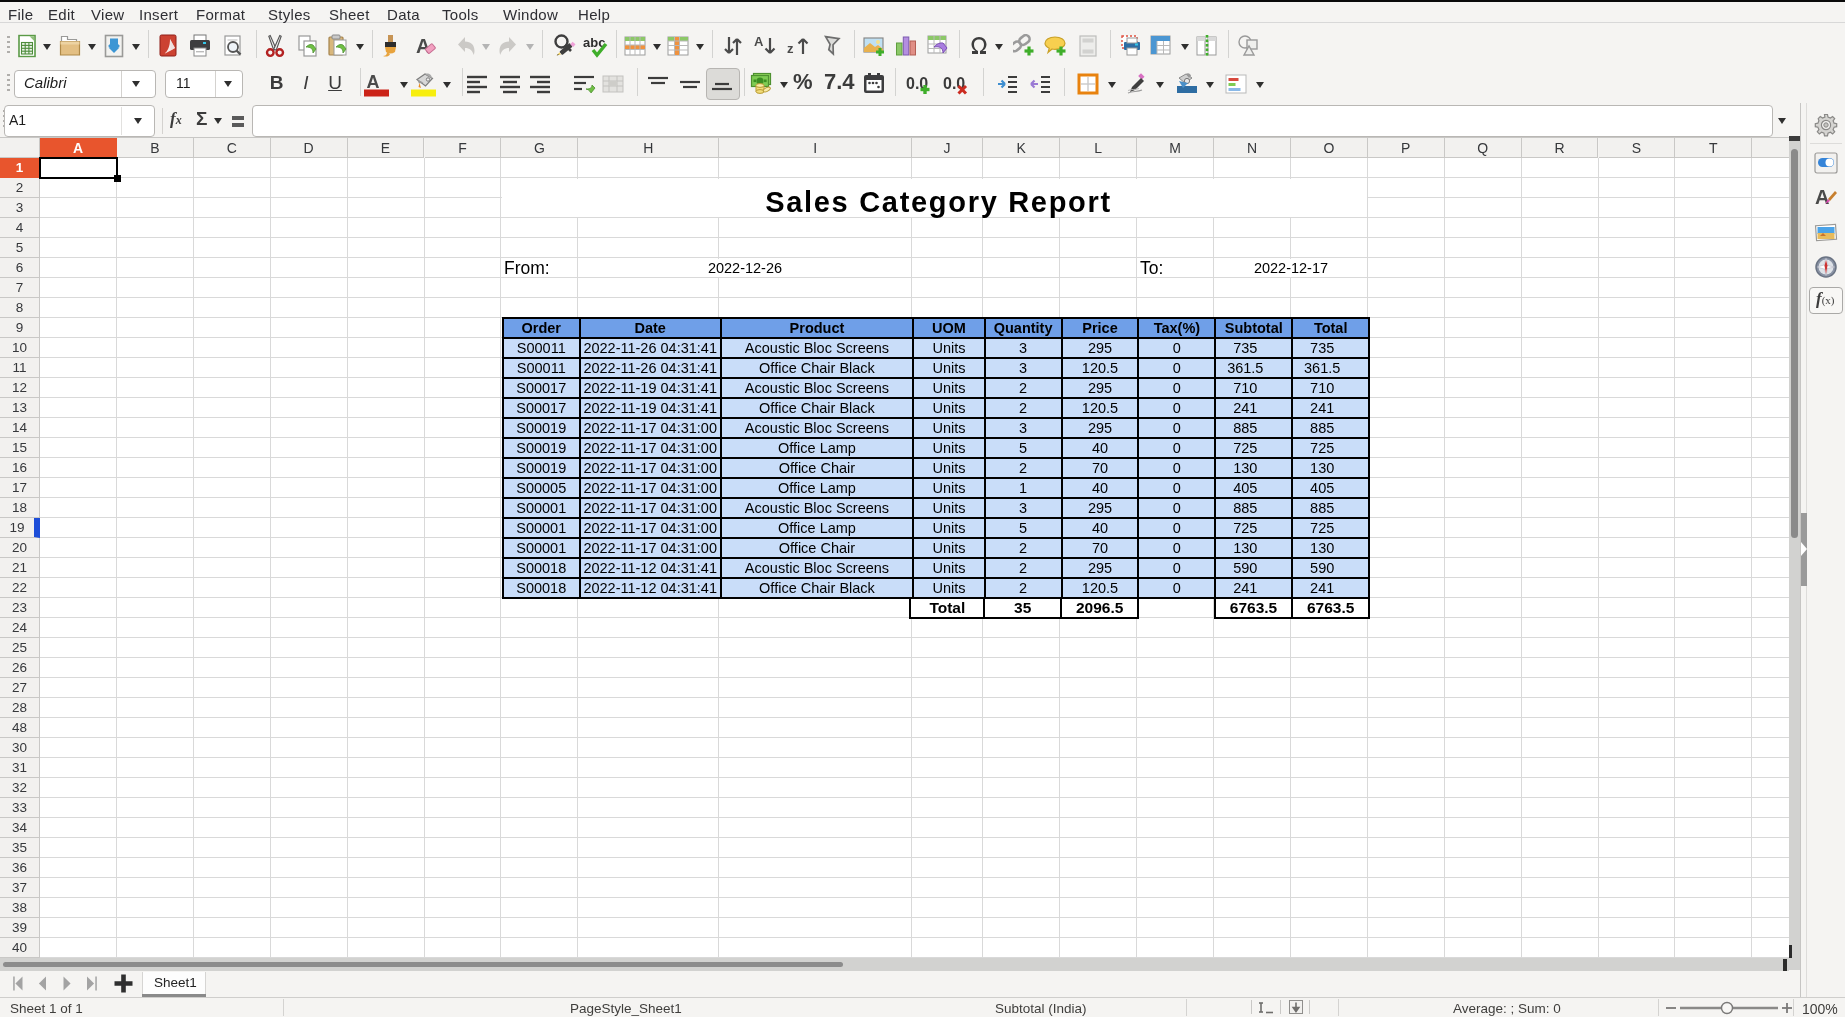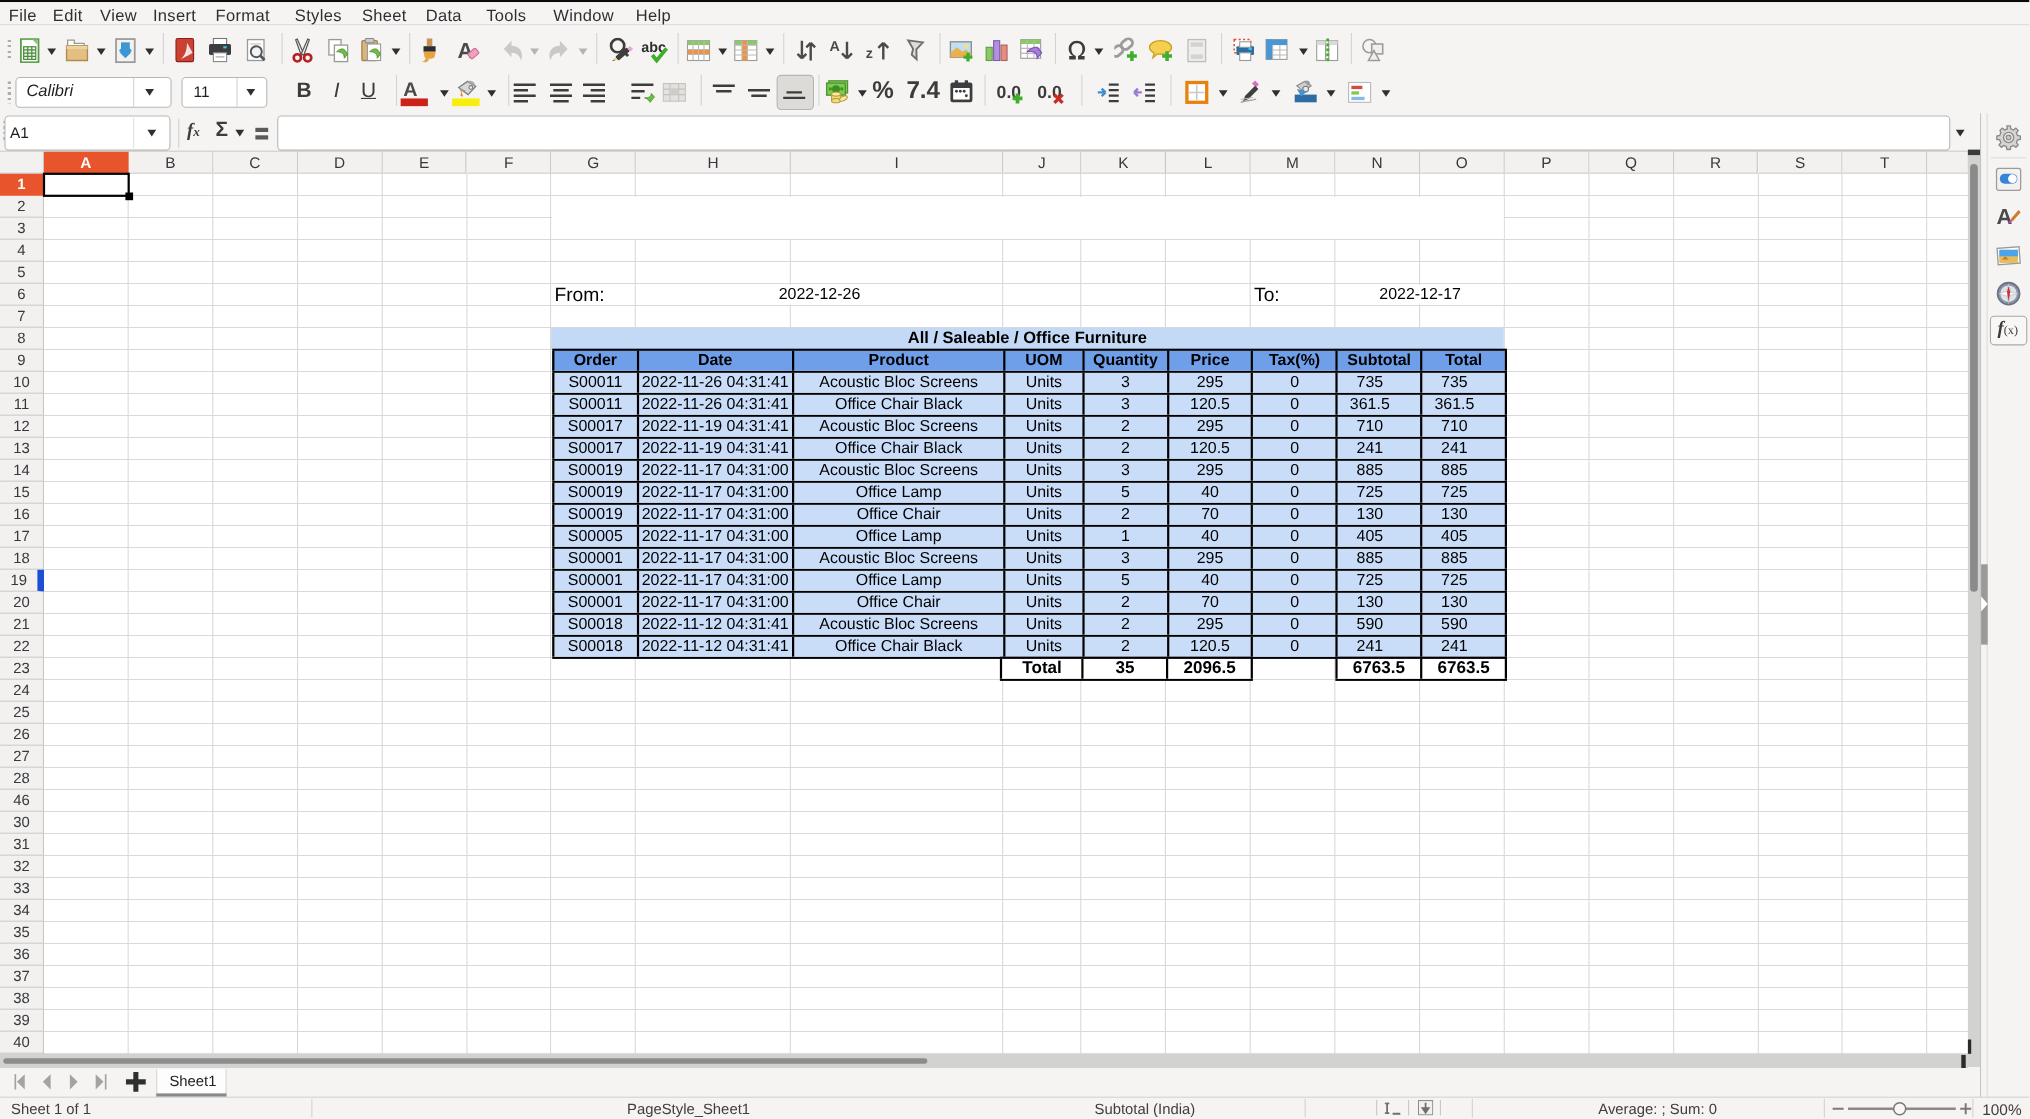--- a/index.html
+++ b/index.html
@@ -513,21 +513,21 @@
     <div class="rowhdr" style="top:518px;border-right:6px solid #1d4ed8">19</div>
     <div class="rowhdr" style="top:538px;border-right:1px solid #c9c8c6">20</div>
     <div class="rowhdr" style="top:558px;border-right:1px solid #c9c8c6">21</div>
     <div class="rowhdr" style="top:578px;border-right:1px solid #c9c8c6">22</div>
     <div class="rowhdr" style="top:598px;border-right:1px solid #c9c8c6">23</div>
     <div class="rowhdr" style="top:618px;border-right:1px solid #c9c8c6">24</div>
     <div class="rowhdr" style="top:638px;border-right:1px solid #c9c8c6">25</div>
     <div class="rowhdr" style="top:658px;border-right:1px solid #c9c8c6">26</div>
     <div class="rowhdr" style="top:678px;border-right:1px solid #c9c8c6">27</div>
     <div class="rowhdr" style="top:698px;border-right:1px solid #c9c8c6">28</div>
-    <div class="rowhdr" style="top:718px;border-right:1px solid #c9c8c6">46</div>
+    <div class="rowhdr" style="top:718px;border-right:1px solid #c9c8c6">48</div>
     <div class="rowhdr" style="top:738px;border-right:1px solid #c9c8c6">30</div>
     <div class="rowhdr" style="top:758px;border-right:1px solid #c9c8c6">31</div>
     <div class="rowhdr" style="top:778px;border-right:1px solid #c9c8c6">32</div>
     <div class="rowhdr" style="top:798px;border-right:1px solid #c9c8c6">33</div>
     <div class="rowhdr" style="top:818px;border-right:1px solid #c9c8c6">34</div>
     <div class="rowhdr" style="top:838px;border-right:1px solid #c9c8c6">35</div>
     <div class="rowhdr" style="top:858px;border-right:1px solid #c9c8c6">36</div>
     <div class="rowhdr" style="top:878px;border-right:1px solid #c9c8c6">37</div>
     <div class="rowhdr" style="top:898px;border-right:1px solid #c9c8c6">38</div>
     <div class="rowhdr" style="top:918px;border-right:1px solid #c9c8c6">39</div>
@@ -549,25 +549,25 @@
     <div class="vline" style="left:1289.9px;top:158px;height:800px"></div>
     <div class="vline" style="left:1366.8px;top:158px;height:800px"></div>
     <div class="vline" style="left:1443.7px;top:158px;height:800px"></div>
     <div class="vline" style="left:1520.6px;top:158px;height:800px"></div>
     <div class="vline" style="left:1597.5px;top:158px;height:800px"></div>
     <div class="vline" style="left:1674.4px;top:158px;height:800px"></div>
     <div class="vline" style="left:1751.3px;top:158px;height:800px"></div>
 <div class="abs" style="left:502.4px;top:179px;width:864.4px;height:38px;background:#fff"></div>
 <div class="abs" style="left:579.3px;top:259px;width:331.6px;height:18px;background:#fff"></div>
 <div class="abs" style="left:1215.0px;top:259px;width:151.8px;height:18px;background:#fff"></div>
+<div class="cell t" style="left:501px;top:178px;width:866px;height:40px;line-height:49px;text-align:center;font-size:29px;font-weight:bold;letter-spacing:1.7px;text-indent:9px">Sales Category Report</div>
 <div class="cell t" style="left:504px;top:257px;font-size:17.5px;line-height:22px">From:</div>
 <div class="cell t" style="left:578px;top:258px;width:334px;text-align:center">2022-12-26</div>
 <div class="cell t" style="left:1140px;top:257px;font-size:17.5px;line-height:22px">To:</div>
 <div class="cell t" style="left:1214px;top:258px;width:154px;text-align:center">2022-12-17</div>
-<div class="cell t" style="left:501px;top:298px;width:866px;height:19.5px;background:#c3d9f5;text-align:center;font-weight:bold;font-size:15px">All / Saleable / Office Furniture</div>
 <div class="abs" style="left:501.8px;top:317px;width:868.4px">
       <div style="display:flex;border-top:2px solid #000">
         <div style="flex:none;width:76.9px;height:18px;background:#6f9fe8;font-size:14.5px;line-height:18px;text-align:center;border-left:2px solid #000;font-weight:bold;">Order</div>
         <div style="flex:none;width:141.0px;height:18px;background:#6f9fe8;font-size:14.5px;line-height:18px;text-align:center;border-left:2px solid #000;font-weight:bold;">Date</div>
         <div style="flex:none;width:192.6px;height:18px;background:#6f9fe8;font-size:14.5px;line-height:18px;text-align:center;border-left:2px solid #000;font-weight:bold;">Product</div>
         <div style="flex:none;width:71.4px;height:18px;background:#6f9fe8;font-size:14.5px;line-height:18px;text-align:center;border-left:2px solid #000;font-weight:bold;">UOM</div>
         <div style="flex:none;width:76.9px;height:18px;background:#6f9fe8;font-size:14.5px;line-height:18px;text-align:center;border-left:2px solid #000;font-weight:bold;">Quantity</div>
         <div style="flex:none;width:76.9px;height:18px;background:#6f9fe8;font-size:14.5px;line-height:18px;text-align:center;border-left:2px solid #000;font-weight:bold;">Price</div>
         <div style="flex:none;width:76.9px;height:18px;background:#6f9fe8;font-size:14.5px;line-height:18px;text-align:center;border-left:2px solid #000;font-weight:bold;">Tax(%)</div>
         <div style="flex:none;width:76.9px;height:18px;background:#6f9fe8;font-size:14.5px;line-height:18px;text-align:center;border-left:2px solid #000;font-weight:bold;">Subtotal</div>

